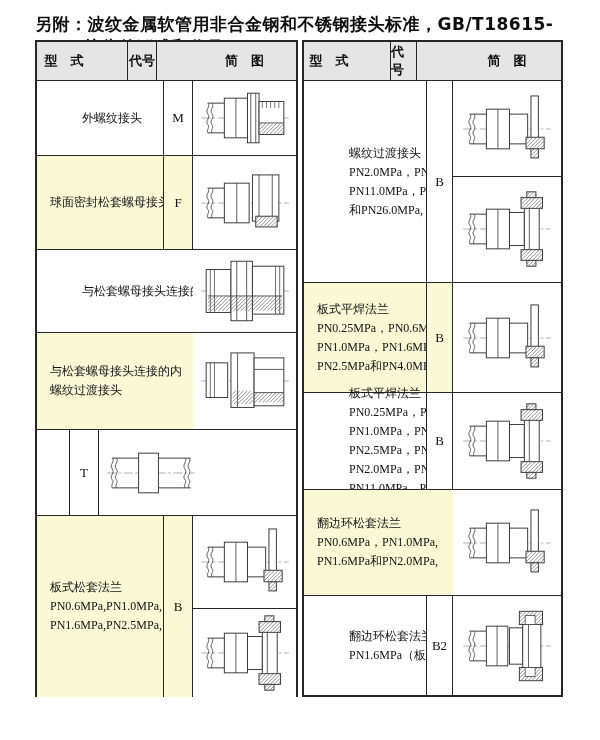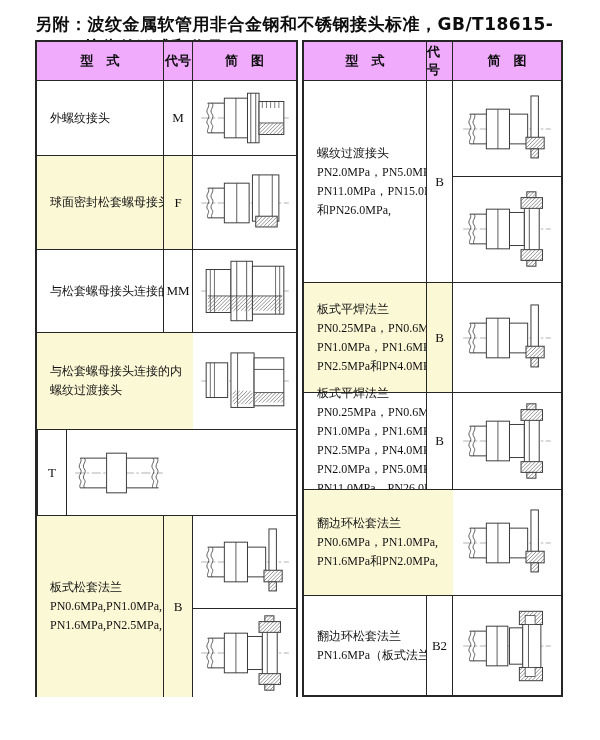--- a/index.html
+++ b/index.html
@@ -15,36 +15,36 @@
   .tbl{position:absolute;left:35px;top:40px;width:528px;height:657px;}
   .half{
     position:absolute;top:0;height:657px;border:2px solid #262626;
     box-sizing:border-box;display:flex;flex-direction:column;background:#fff;
   }
   .half.leftside{left:0;width:263px;}
   .half.rightside{left:267px;width:261px;}
   .row{display:flex;box-sizing:border-box;flex:0 0 auto;}
   .row + .row{border-top:1.6px solid #262626;}
   .row.lastrow{flex:1 1 auto;font-family:Liberation Serif, serif;}
-  .hrow{background:#f0abfc;}
+  .hrow{background:#e5e5e5;gap:36px;}
   .cell{box-sizing:border-box;min-width:0;}
   .cell.type{
     flex:1 1 auto;display:flex;flex-direction:column;justify-content:center;
     padding:3px 4px 3px 13px;
   }
   .cell.code{
     display:flex;align-items:center;justify-content:center;
     border-left:1.4px solid #262626;border-right:1.4px solid #262626;
     font-size:13px;
   }
   .cell.diag{display:flex;flex-direction:column;background:#fff;}
   .sub{flex:1 1 auto;display:flex;align-items:center;justify-content:center;overflow:hidden;}
   .sub + .sub{border-top:1.6px solid #262626;}
   .yellow .type,.yellow .code{background:#fbf8d6;}
-  .white .type,.white .code{background:#ffffff;}
+  .white .type,.white .code{background:#ffffff;margin-left:32px;}
   .hcell{
     display:flex;align-items:center;justify-content:center;
     font-weight:bold;font-size:13px;color:#0d0d0d;
     font-family:"DejaVu Sans","Liberation Sans",sans-serif;
   }
   .hrow .hcell.mid{border-left:1.4px solid #262626;border-right:1.4px solid #262626;}
   .tline{font-size:12px;line-height:19px;white-space:nowrap;}
   svg{display:block;}
 </style>
 </head>
@@ -129,21 +129,20 @@
                 <line x1="90.5" y1="75" x2="94" y2="71.5"></line>
               </g>
             </svg>
           </div>
         </div>
     </div>
       <div class="row white" style="height:83px">
       <div class="cell type">
           <div class="tline">与松套螺母接头连接的</div>
         </div>
-      <div class="cell code" style="width:30px;flex:0 0 30px">MM</div>
       <div class="cell diag" style="width:103px;flex:0 0 103px">
           <div class="sub">
             <svg viewBox="0 0 110 92" width="94" height="76">
               <line x1="2" y1="46" x2="108" y2="46" stroke="#8a8a8a" stroke-width="0.8" stroke-dasharray="11 3 3 3"></line>
               <rect x="8" y="20" width="30" height="52" fill="#ffffff" stroke="#3c3c3c" stroke-width="1.2"></rect>
               <line x1="13" y1="20" x2="13" y2="72" stroke="#3c3c3c" stroke-width="0.9"></line>
               <line x1="18" y1="20" x2="18" y2="72" stroke="#3c3c3c" stroke-width="0.9"></line>
               <rect x="38" y="10" width="26" height="72" fill="#ffffff" stroke="#3c3c3c" stroke-width="1.2"></rect>
               <line x1="45" y1="10" x2="45" y2="82" stroke="#3c3c3c" stroke-width="1"></line>
               <line x1="57" y1="10" x2="57" y2="82" stroke="#3c3c3c" stroke-width="1"></line>

